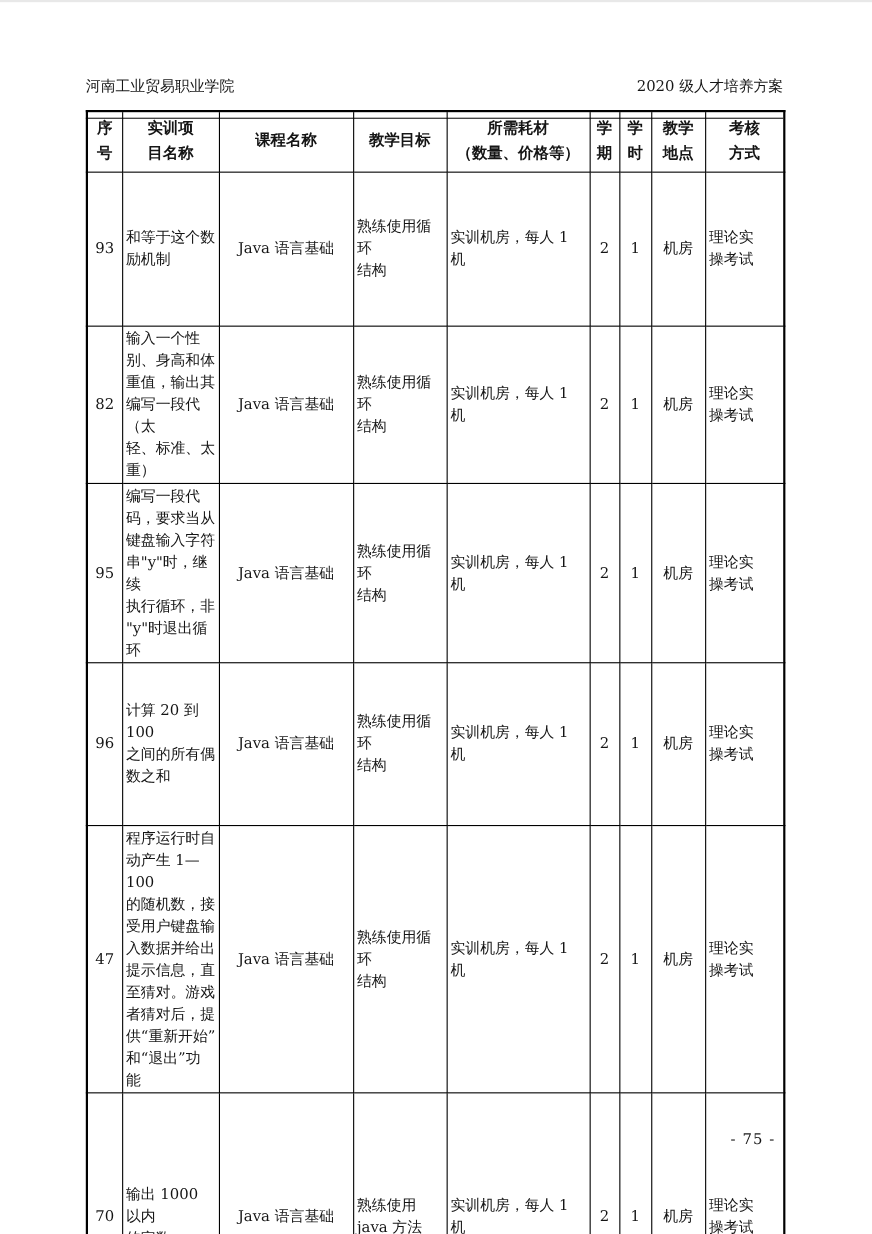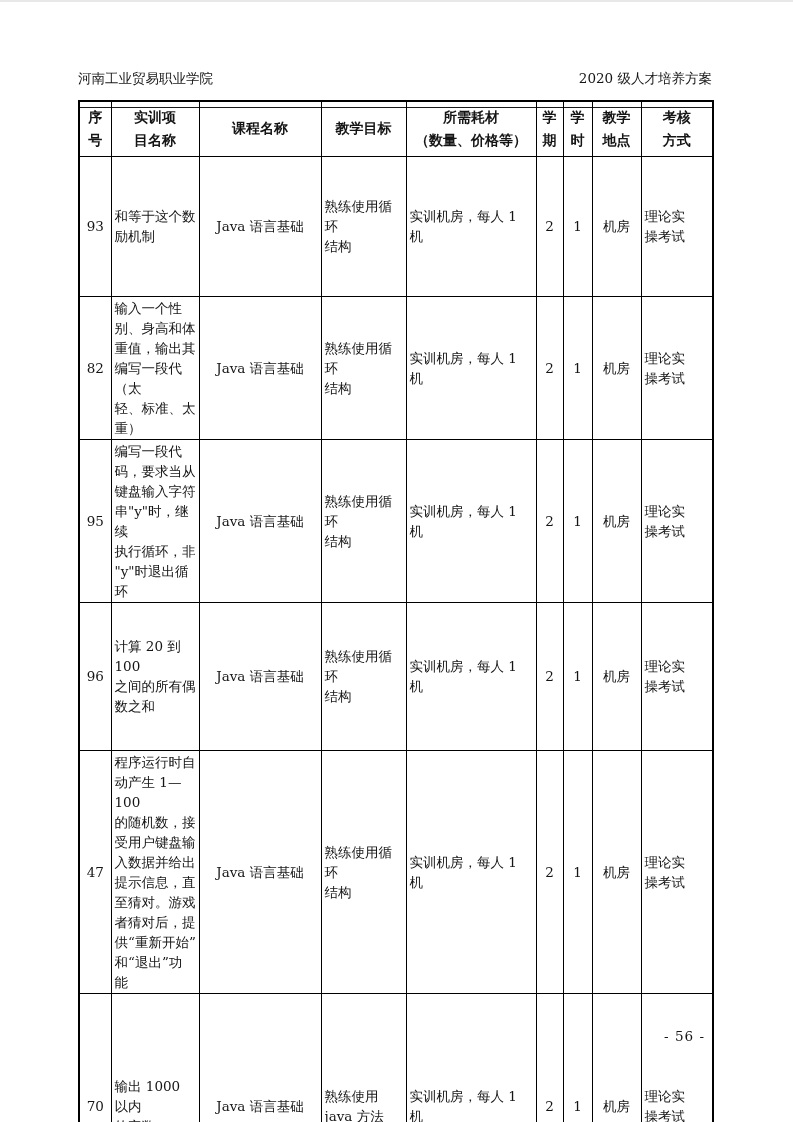--- a/index.html
+++ b/index.html
@@ -216,13 +216,13 @@
         <td class="c-materials">实训机房，每人 1 机</td>
         <td class="c-sem">2</td>
         <td class="c-hours">1</td>
         <td class="c-loc">机房</td>
         <td class="c-assess">理论实
 操考试</td>
       </tr>
     </tbody>
 </table>
 
-<div class="page-footer">- 56 -</div>
+<div class="page-footer">- 75 -</div>
 
 </body></html>

